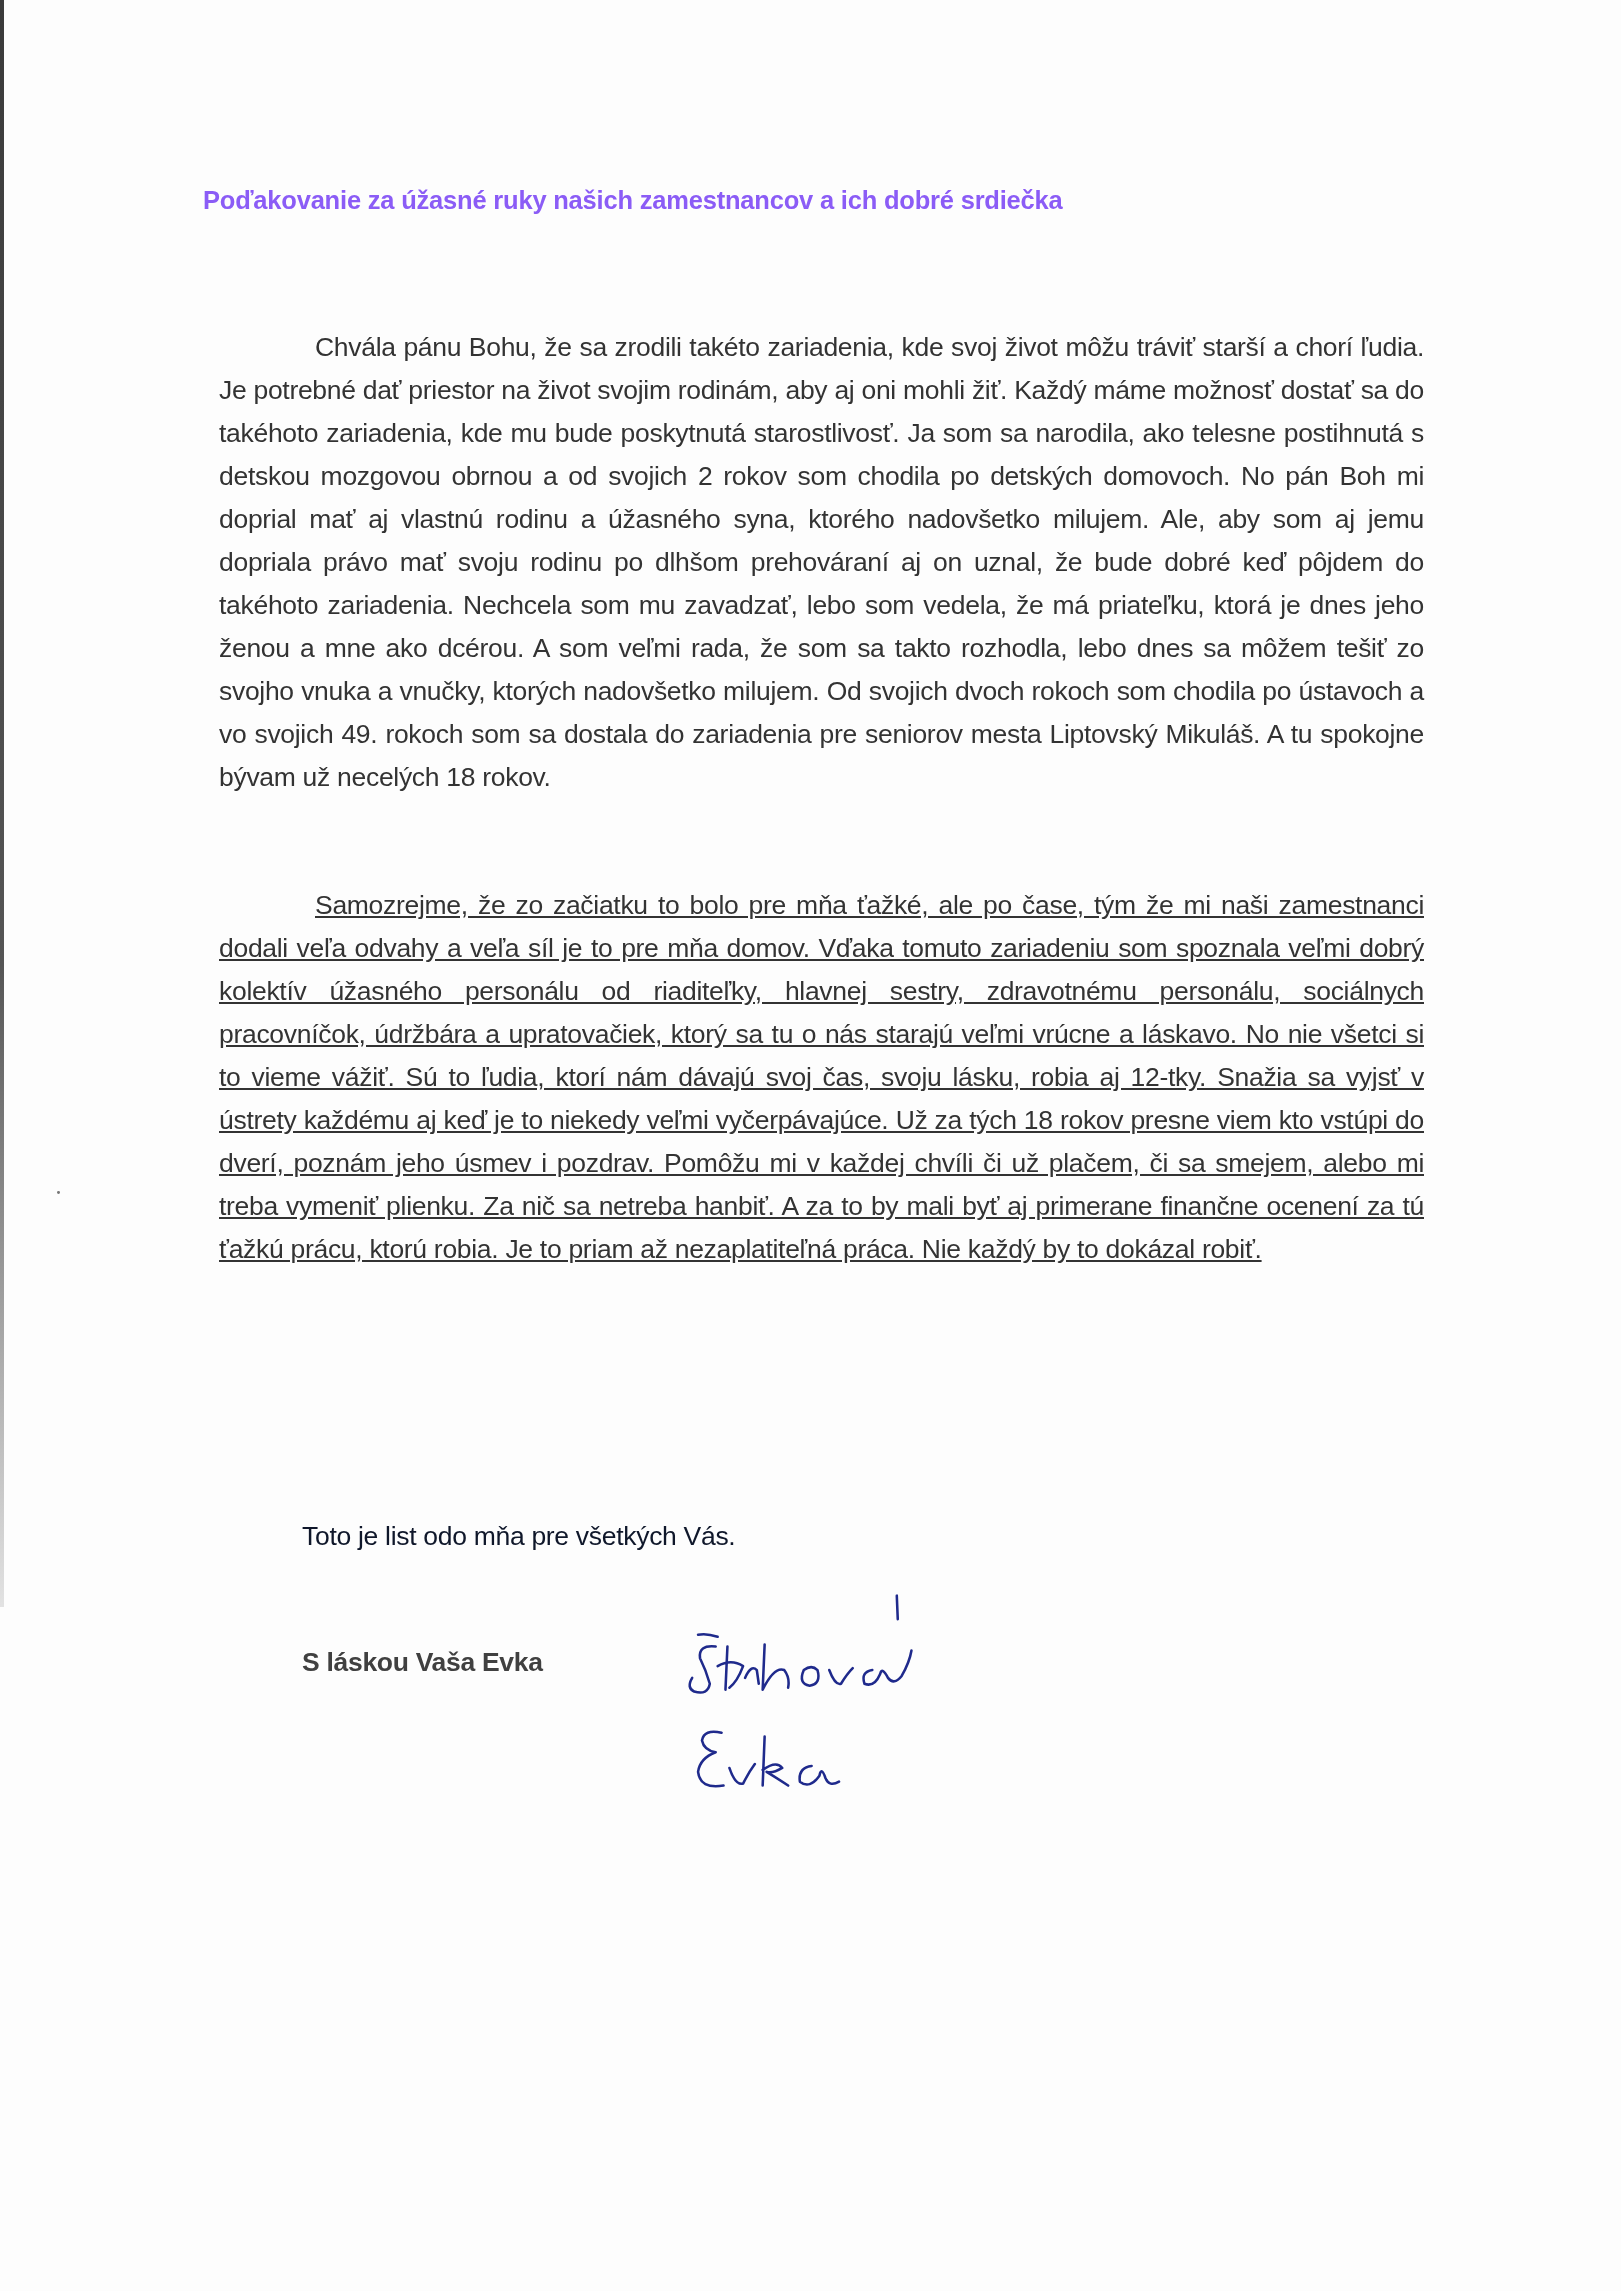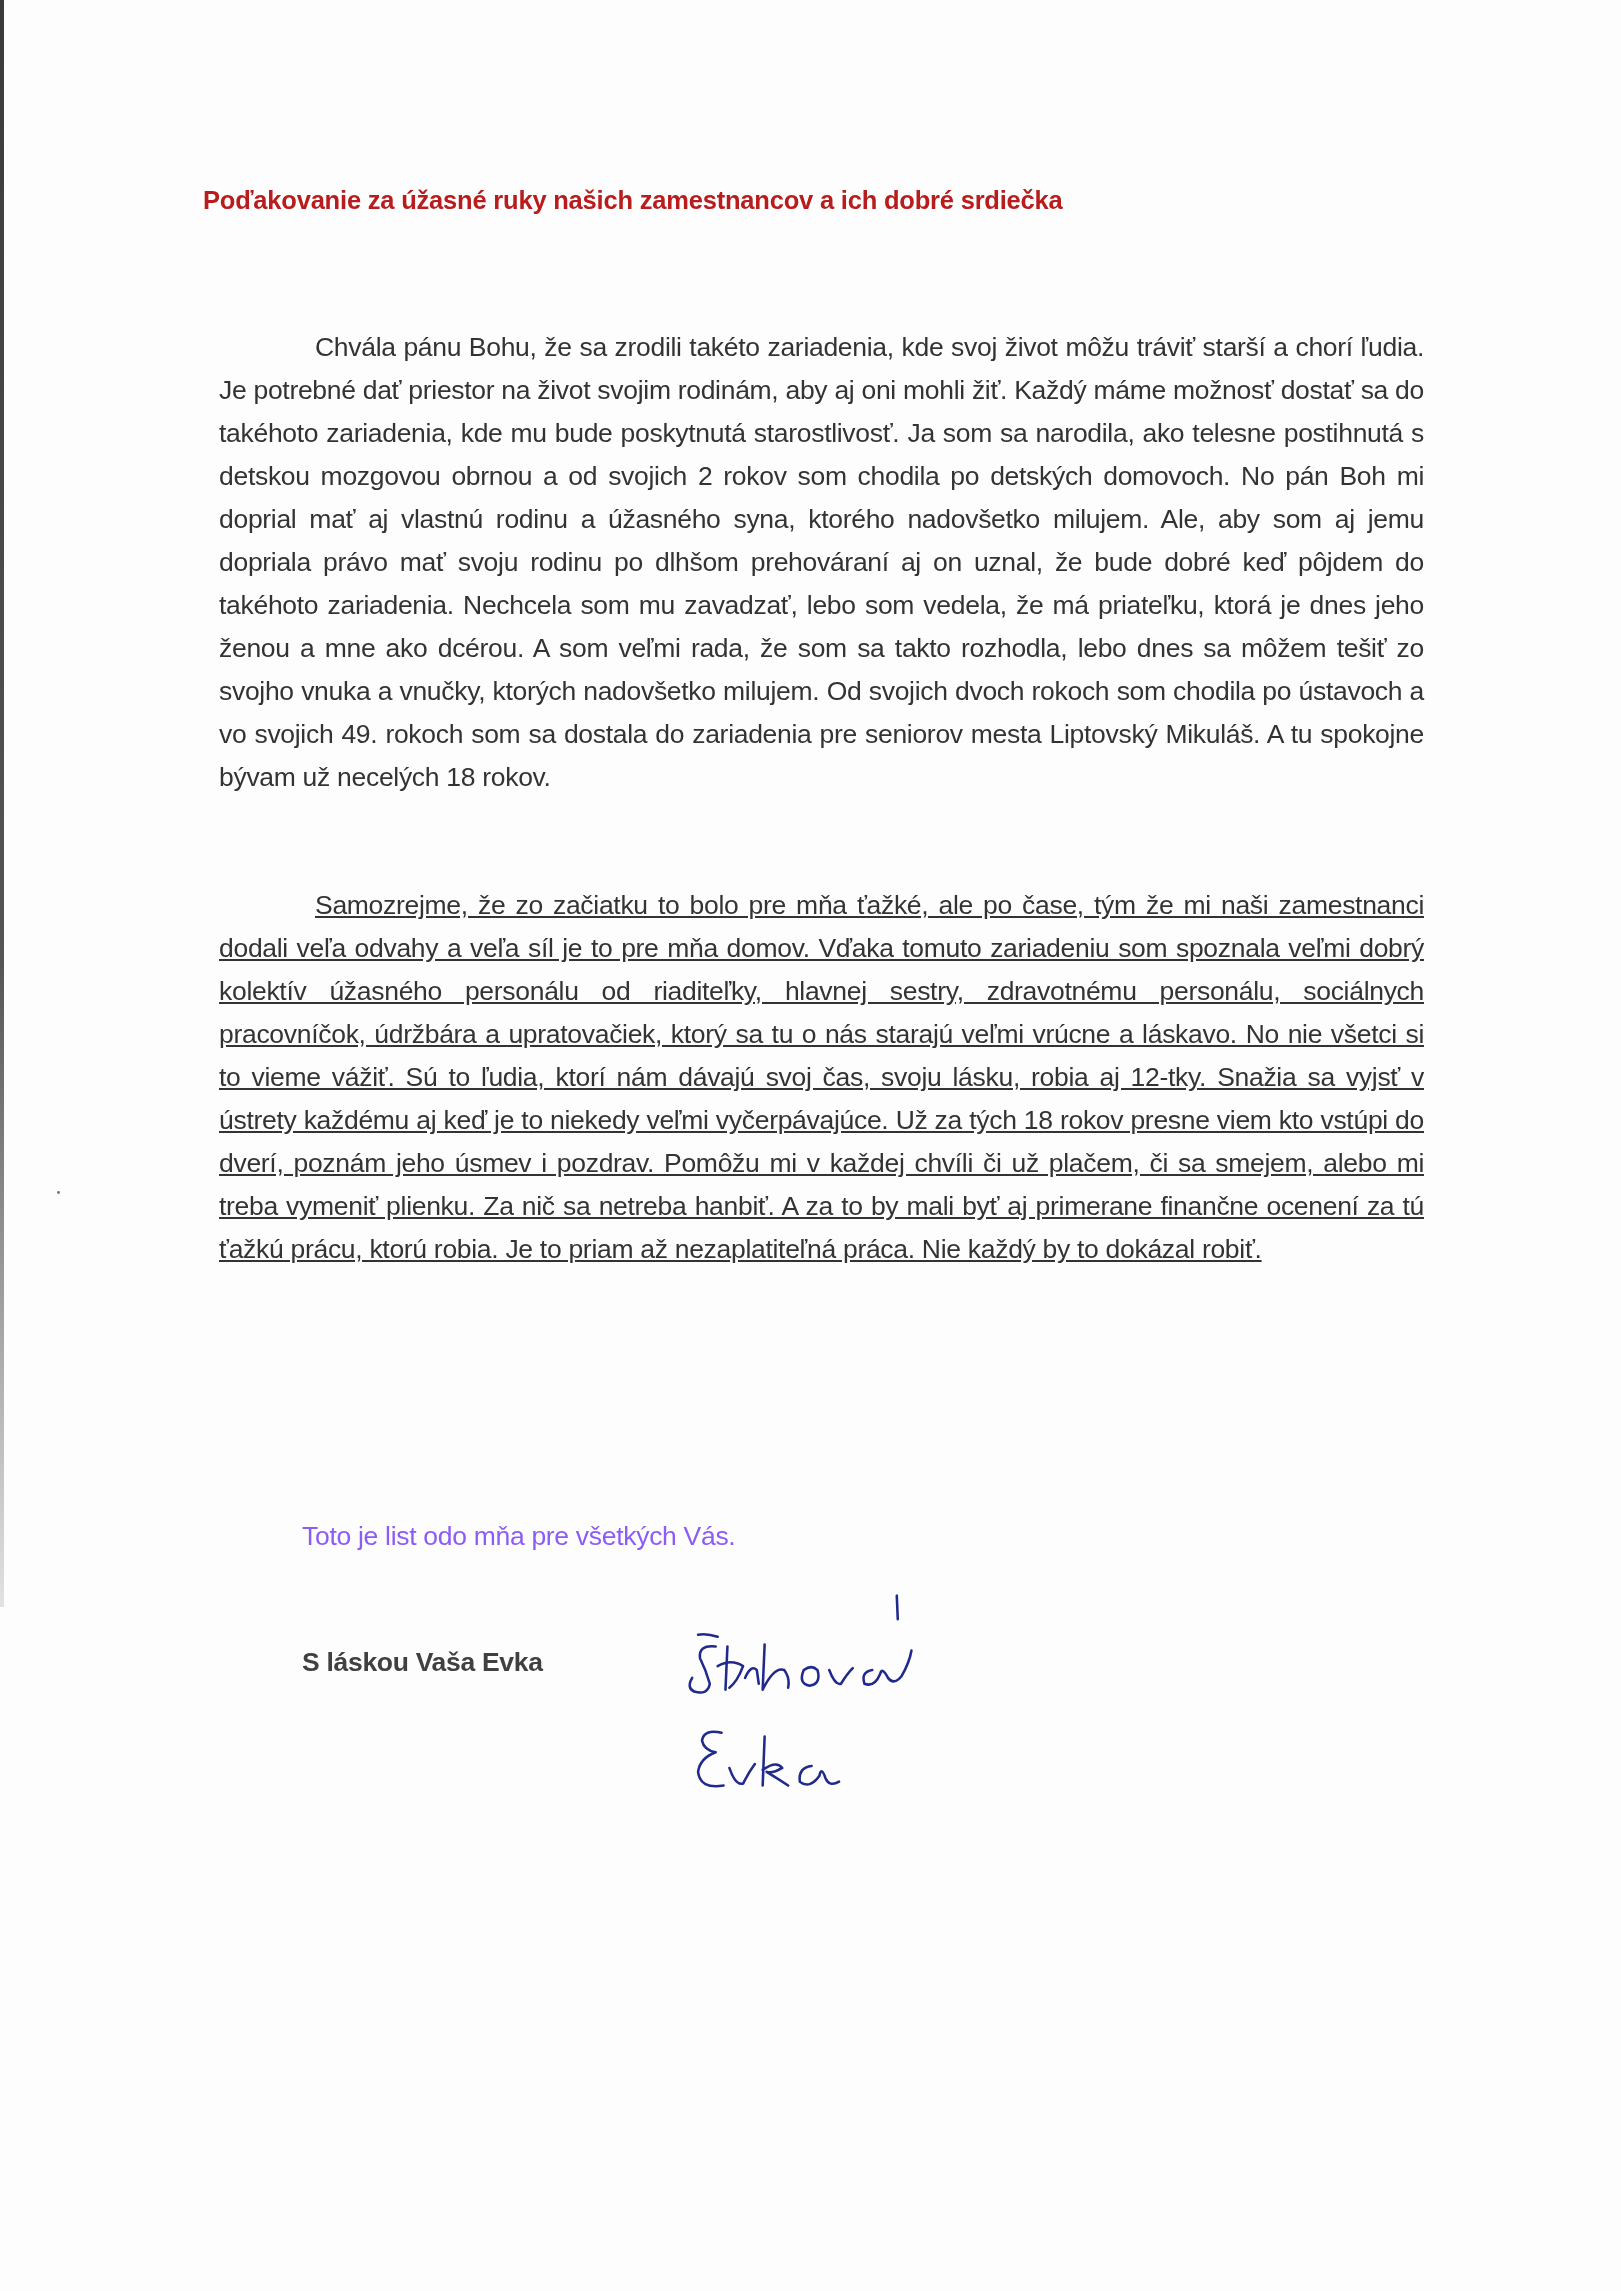--- a/index.html
+++ b/index.html
@@ -29,21 +29,21 @@
     width: 3.9px;
     height: 1607px;
     background: linear-gradient(to bottom, #3a3a3a 0%, #555 60%, rgba(120,120,120,0.2) 100%);
   }
   .title {
     position: absolute;
     left: 203px;
     top: 186px;
     font-size: 25.5px;
     font-weight: bold;
-    color: #b91c1c;
+    color: #8b5cf6;
     letter-spacing: -0.2px;
     white-space: nowrap;
   }
   .body-text {
     position: absolute;
     left: 203px;
     width: 1237px;
     font-size: 26.5px;
     line-height: 43px;
     color: #333333;
@@ -55,21 +55,21 @@
     margin: 16px;
   }
   .p1 { top: 310px; }
   .p2 { top: 868px; text-decoration: underline; }
   .p3 { top: 1296px; }
   .closing-line {
     position: absolute;
     left: 302px;
     top: 1521px;
     font-size: 26.5px;
-    color: #8b5cf6;
+    color: #0f172a;
     letter-spacing: -0.3px;
     white-space: nowrap;
   }
   .sign-off {
     position: absolute;
     left: 302px;
     top: 1647px;
     font-size: 26.5px;
     font-weight: bold;
     color: #404040;

